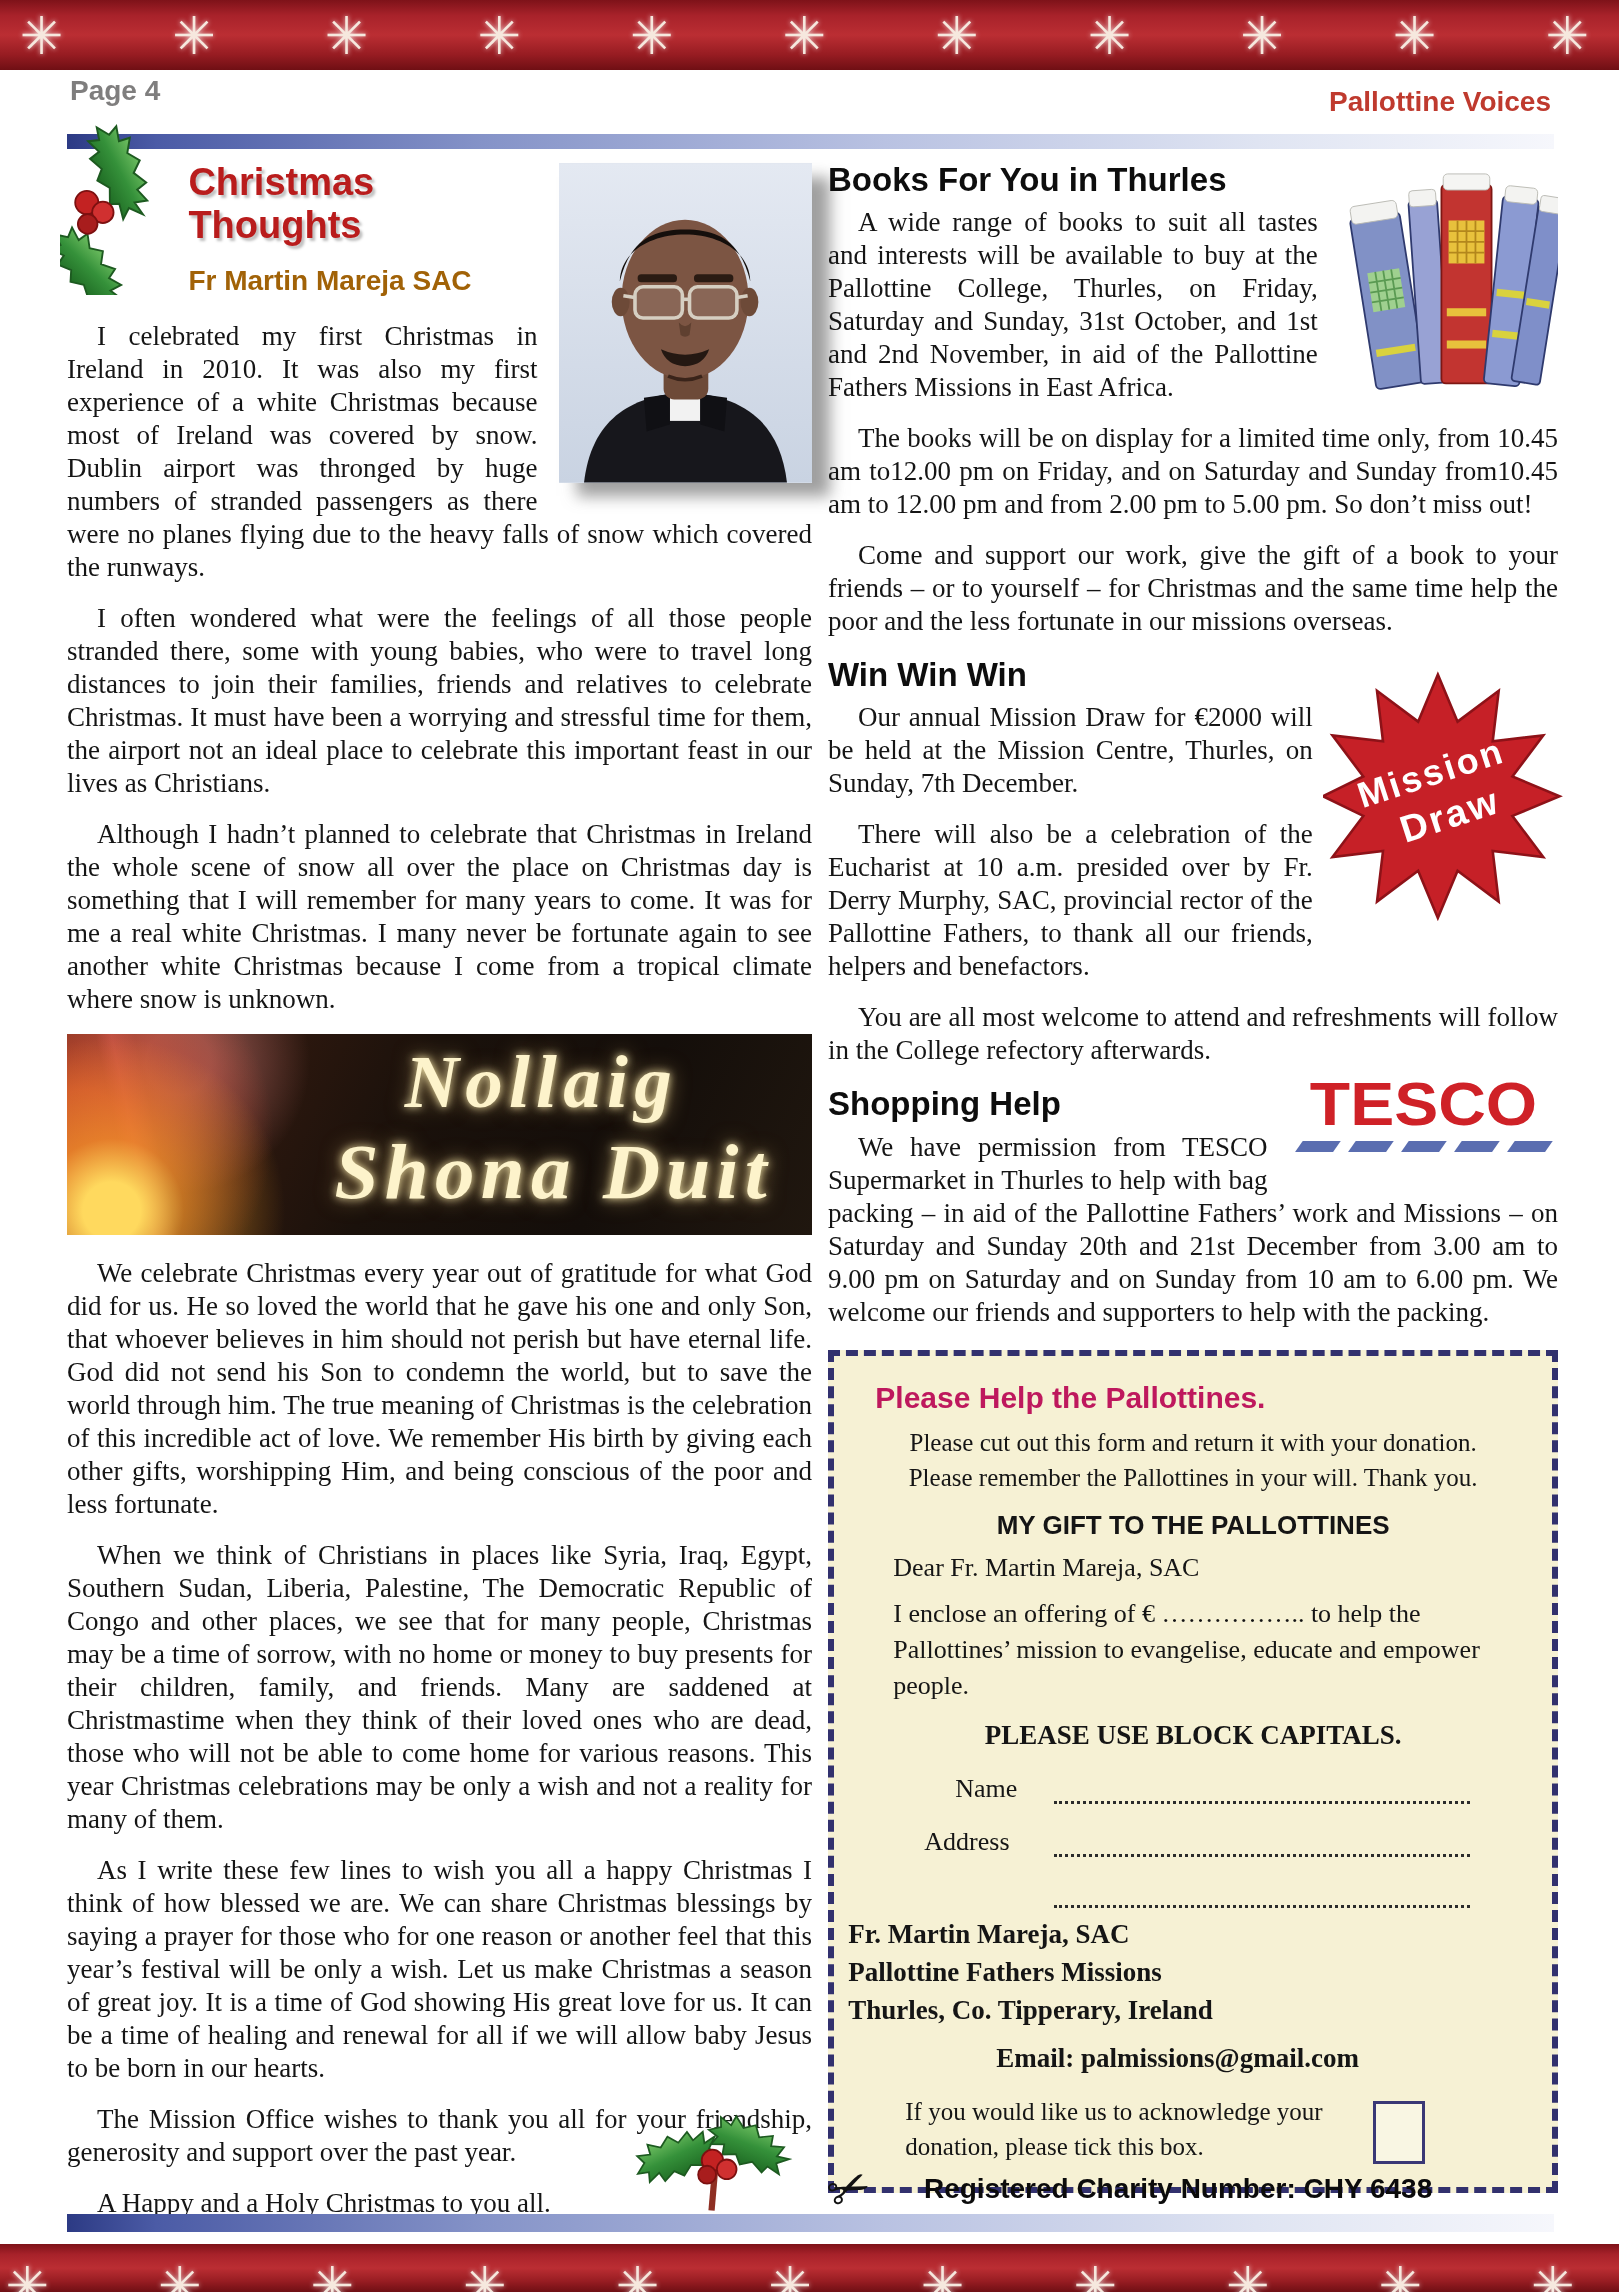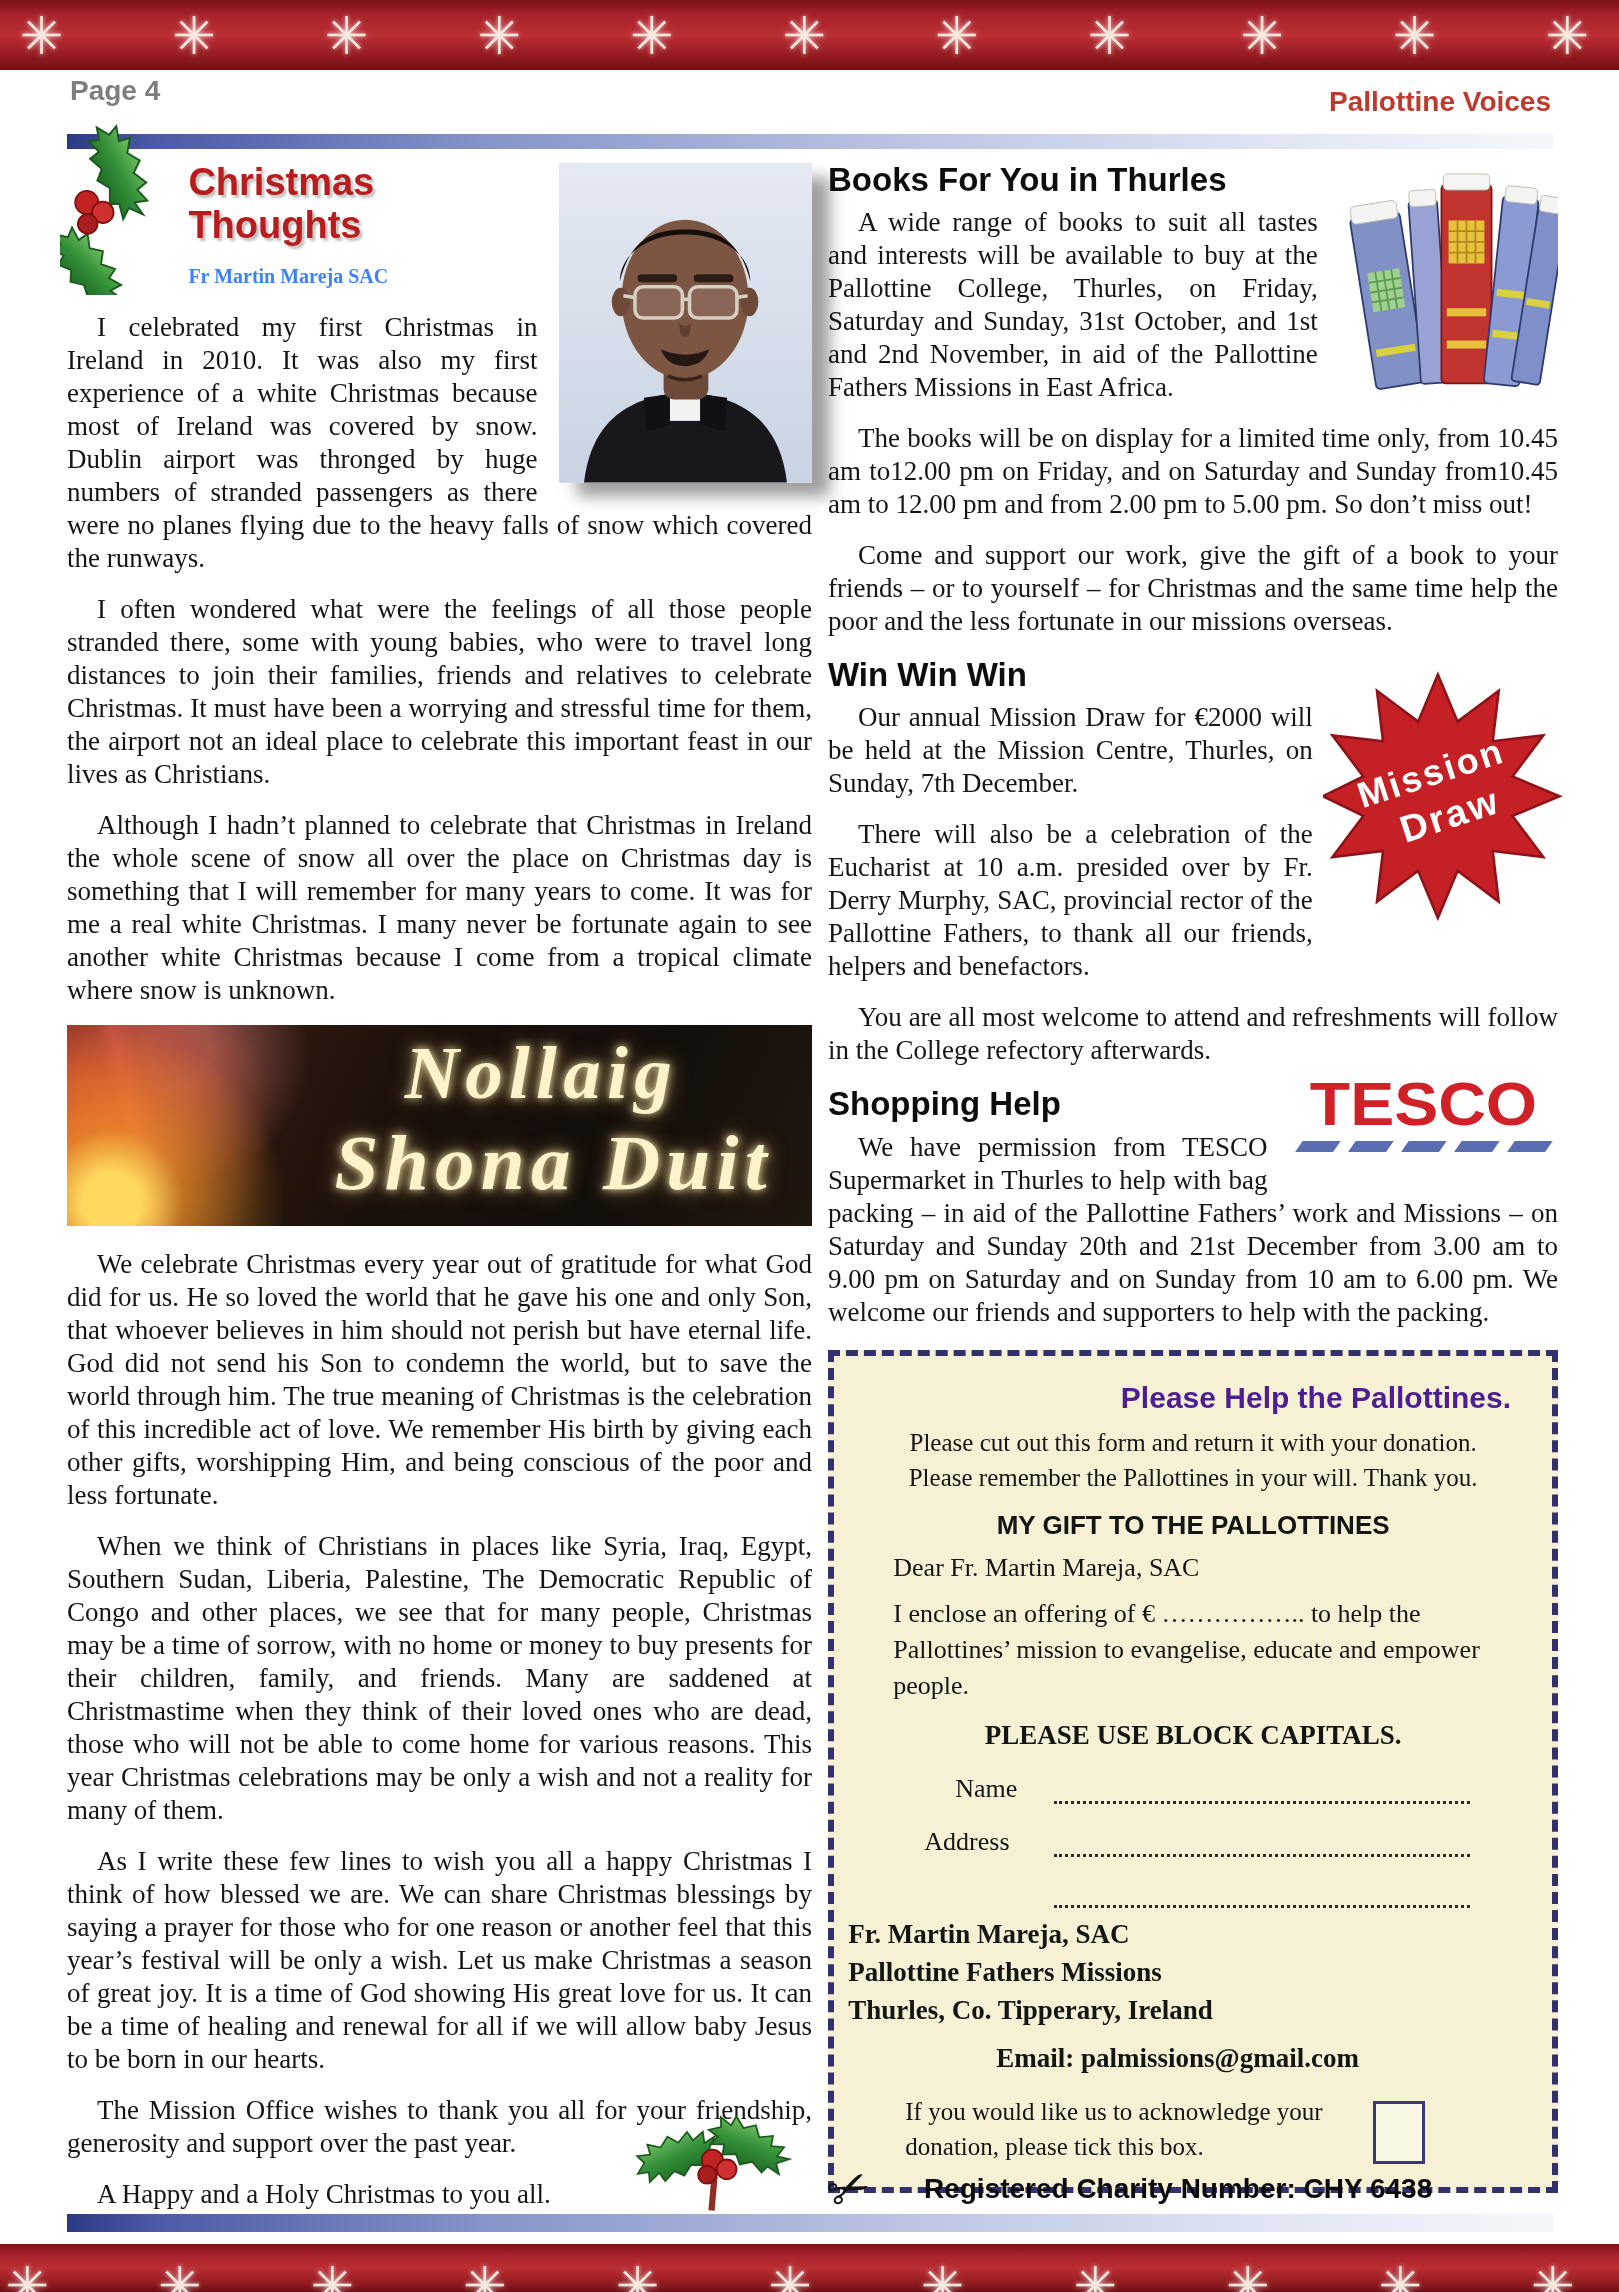--- a/index.html
+++ b/index.html
@@ -23,21 +23,21 @@
         background:linear-gradient(90deg,#2c3a84 0%,#4b5ba6 6%,#8593c8 28%,#b9c2e2 55%,#dfe4f2 80%,#f6f7fc 100%);}
   .rule.top{top:134px;}
   .rule.bottom{top:2214px;height:18px;}
 
   
   .left-col{position:absolute;left:67px;top:125px;width:745px;}
   .right-col{position:absolute;left:828px;top:161px;width:730px;}
 
   h1{font-family:"Liberation Sans",sans-serif;font-weight:bold;font-size:38px;color:#b91c1c;
      margin:36px 0 12px 0;text-shadow:2.7px 2.7px 2.7px #bfbfbf;}
-  .subtitle{font-family:Liberation Serif, serif;font-weight:bold;font-size:20px;color:#3b82f6;
+  .subtitle{font-family:Liberation Sans, sans-serif;font-weight:bold;font-size:28px;color:#a16207;
             margin:18px 0 23px 16px;}
   h2{font-family:"Liberation Sans",sans-serif;font-weight:bold;font-size:33px;color:#0d0d0d;
      margin:0 0 7.2px 0;}
   p.body{font-size:27px;line-height:33px;text-align:justify;text-indent:30px;margin:0 0 18px 0;}
 
   .holly-top{float:left;width:125px;height:184px;margin:-14.3px 3.6px 5.4px -7.2px;}
   .photo{float:right;width:253px;height:320px;margin:38px 0 12.5px 21.5px;background:#dfe5ee;
          box-shadow:18px 14.3px 14.3px rgba(95,95,95,.6);}
   .photo svg{display:block;}
 
@@ -59,22 +59,22 @@
   .star-float{float:right;width:240px;height:269px;margin:3.6px -5.4px 7.2px 10.7px;}
   .tesco-float{float:right;width:269px;height:90px;margin:-10.7px 0 5.4px 21.5px;text-align:center;}
   .tesco-word{font-family:"Liberation Sans",sans-serif;font-weight:bold;font-size:66px;line-height:59px;
               color:#cf2127;letter-spacing:0px;transform:scaleY(.92);}
   .tesco-dashes{display:flex;gap:15px;justify-content:center;margin-top:7.2px;}
   .tesco-dash{width:38px;height:10.7px;background:#5a6db0;transform:skewX(-35deg);}
 
   
   .form-box{box-sizing:border-box;margin-top:21.5px;width:730px;min-height:733px;background:#f6f1d4;
             border:6.3px dashed #32316e;padding:21.5px 41px 23px 14.3px;position:relative;}
-  .form-title{text-align:right;font-family:"Liberation Sans",sans-serif;font-weight:bold;
-              font-size:30px;color:#4c1d95;margin:3.6px 0 14.3px 27px;}
+  .form-title{text-align:left;font-family:"Liberation Sans",sans-serif;font-weight:bold;
+              font-size:30px;color:#be185d;margin:3.6px 0 14.3px 27px;}
   .form-center{text-align:center;font-size:25px;margin:6.3px 0 6.3px 27px;}
   .gift-heading{text-align:center;font-family:"Liberation Sans",sans-serif;font-weight:bold;
                 font-size:26px;margin:18px 0 3.6px 27px;}
   .form-left{font-size:26px;margin:12.5px 0 0 45px;}
   .offering{line-height:36px;}
   .caps{text-align:center;font-weight:bold;font-size:27px;margin:16px 0 0 27px;}
   .field-row{display:flex;align-items:flex-end;margin-top:23px;}
   .lbl{font-size:26px;width:206px;flex:none;}
   .lbl-name{padding-left:107px;box-sizing:border-box;}
   .lbl-address{padding-left:76px;box-sizing:border-box;}

